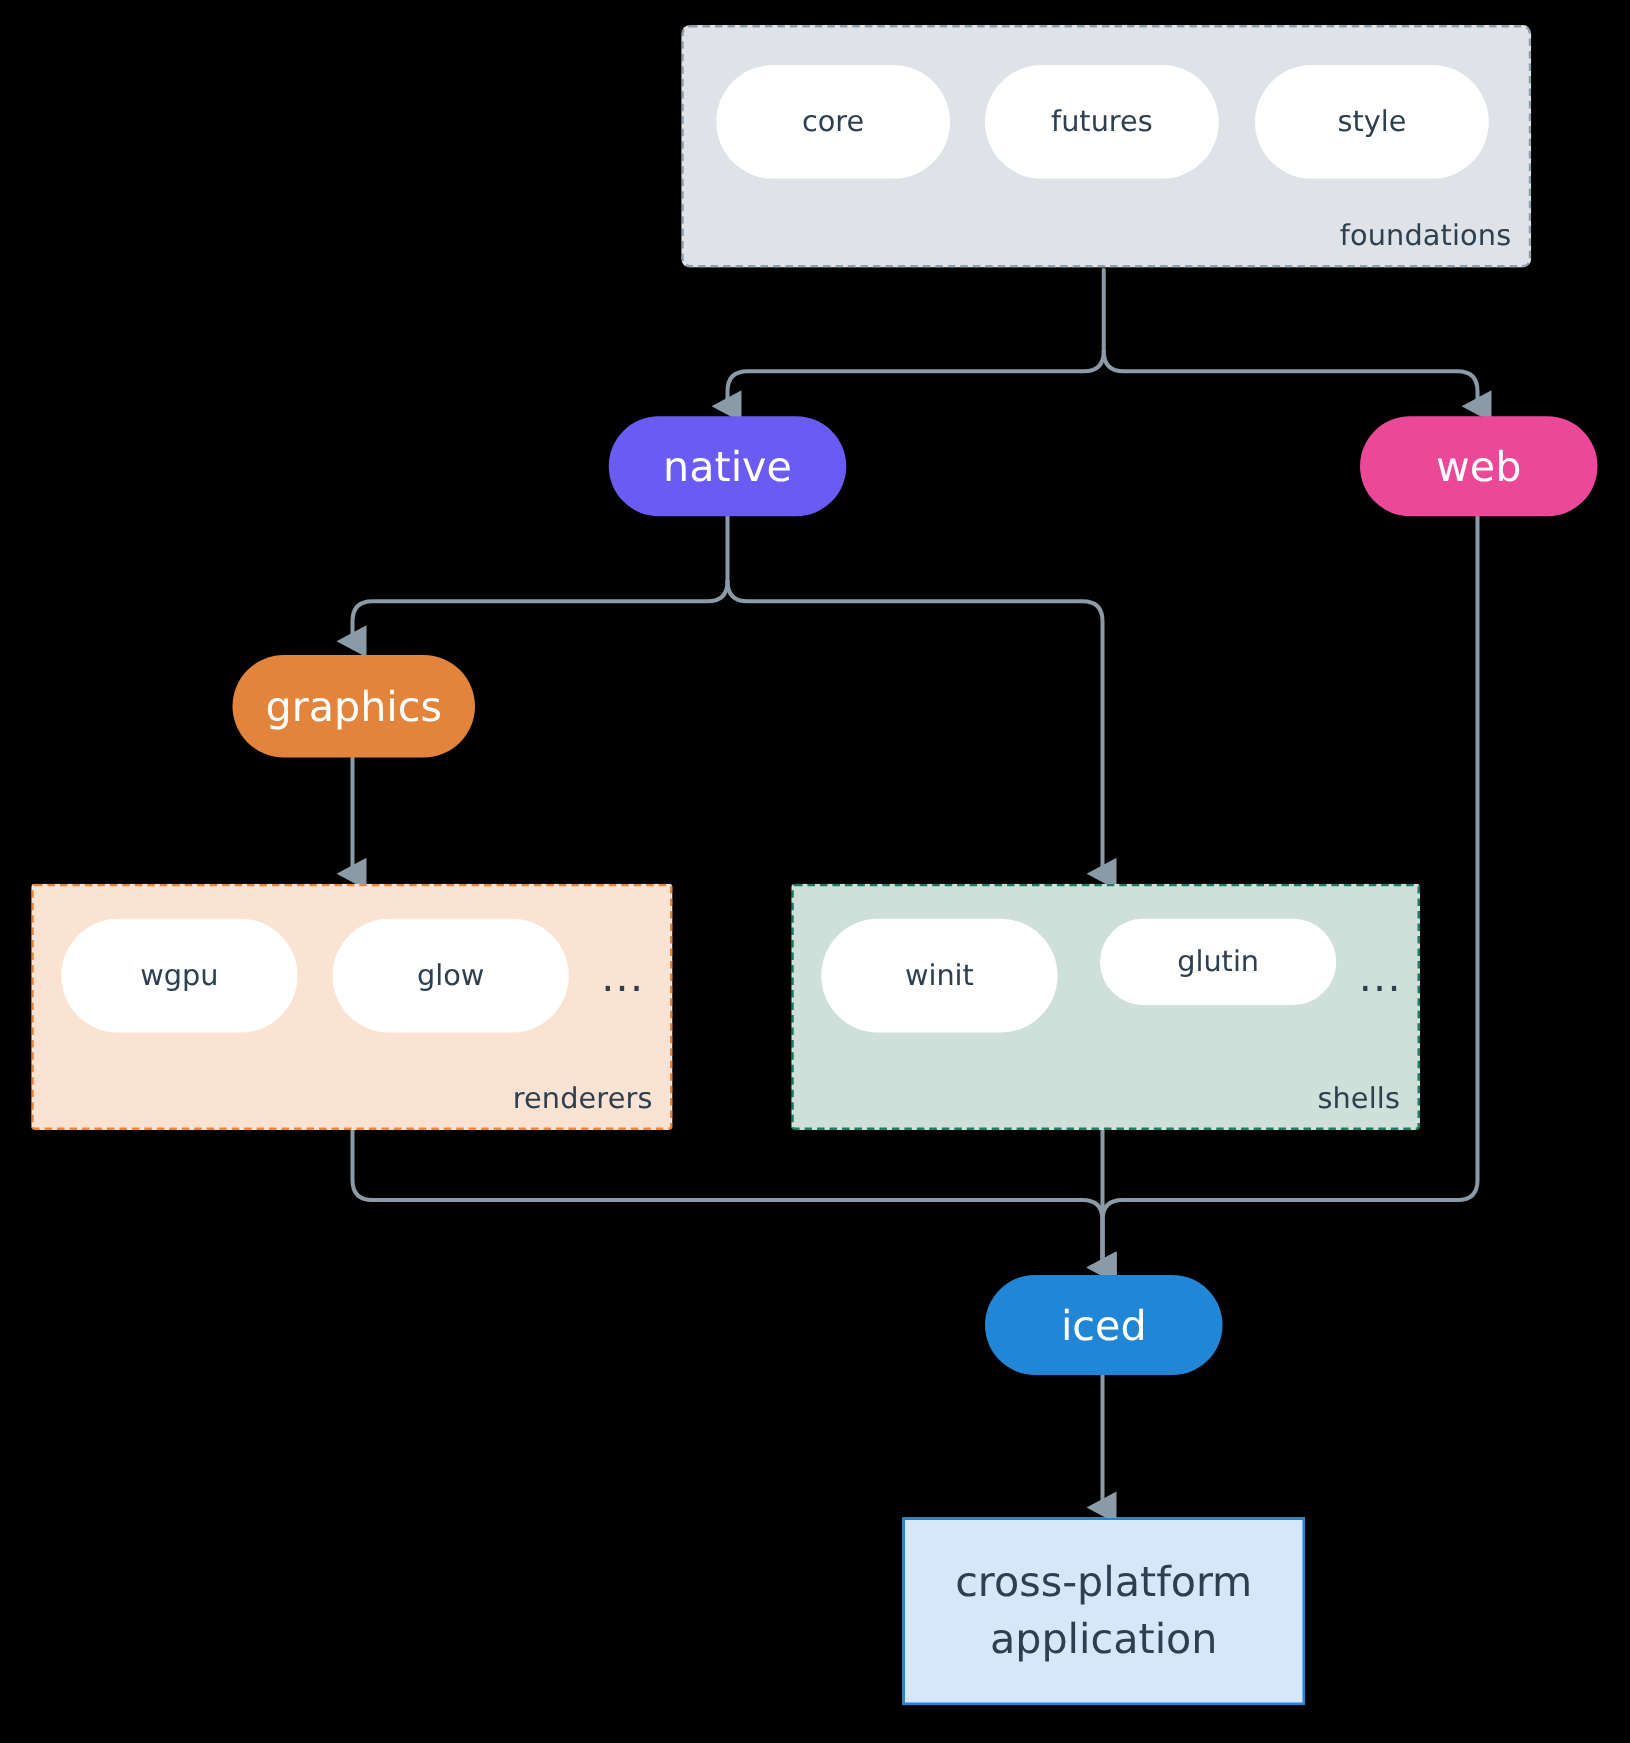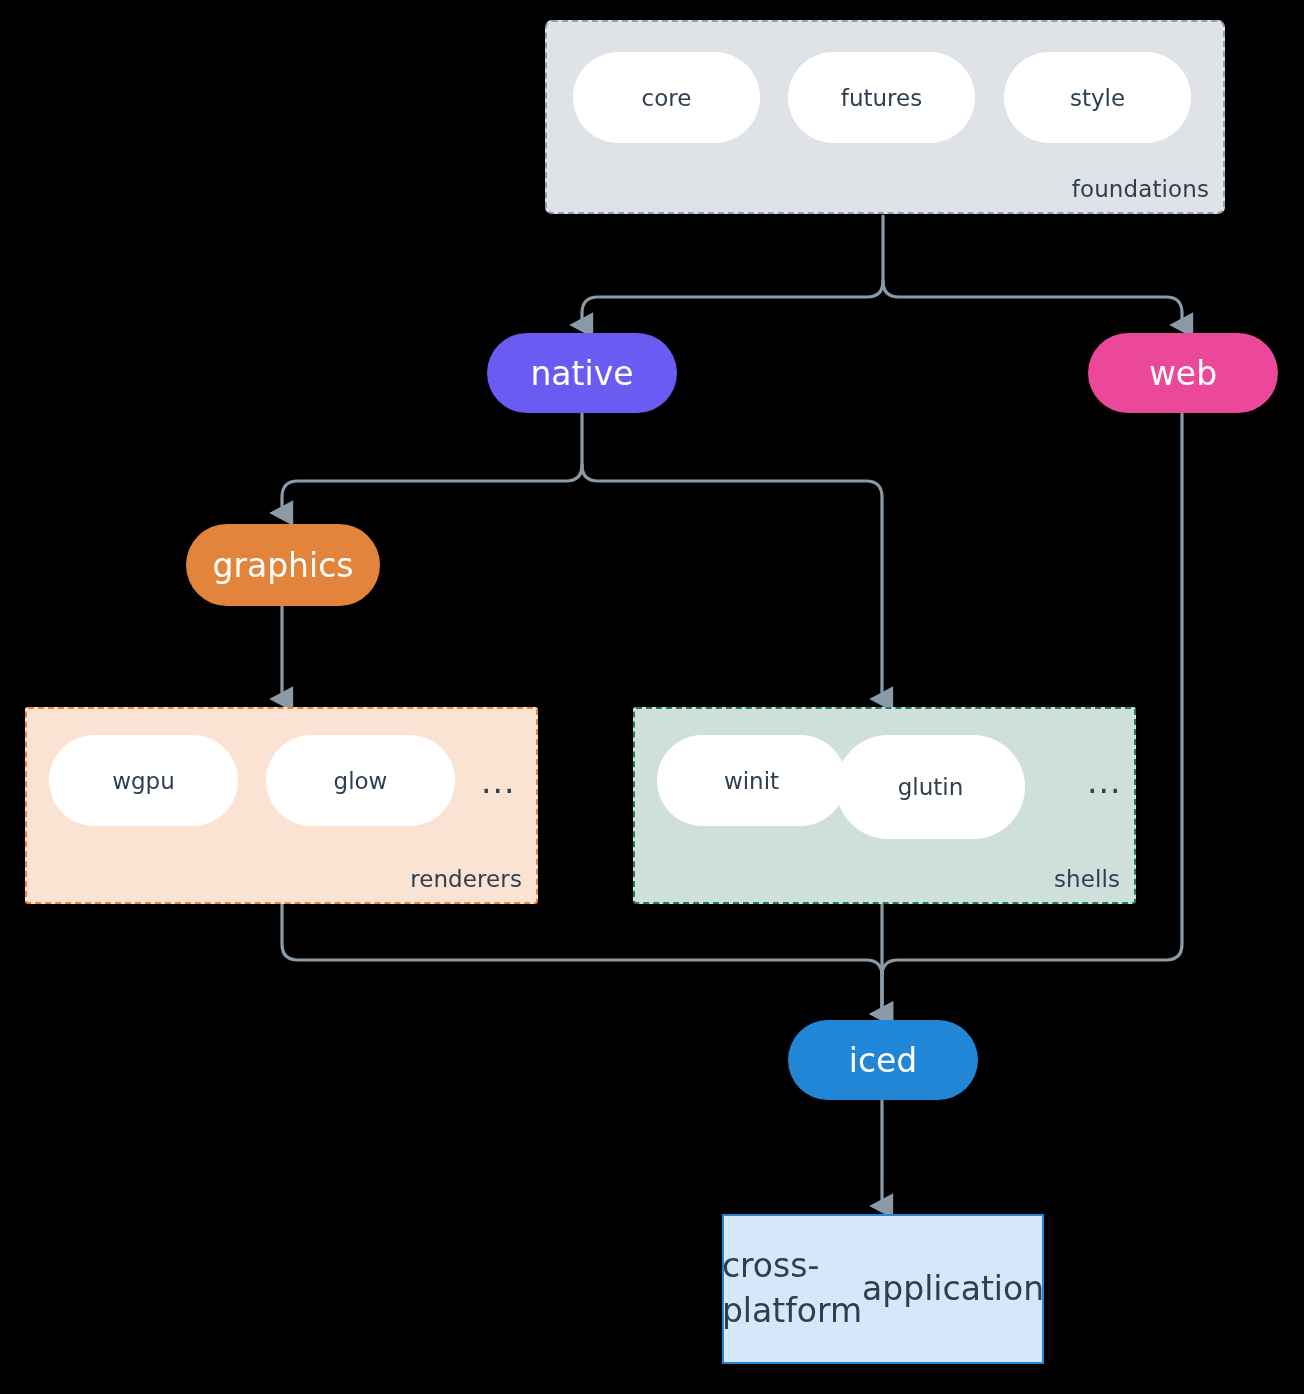--- a/index.html
+++ b/index.html
@@ -90,21 +90,21 @@
   }
 
   
   #node-app {
     position: absolute;
     left: 722px; top: 1214px;
     width: 322px; height: 150px;
     background: #d5e7f8;
     border: 2px solid #2186d6;
     display: flex;
-    flex-direction: row;
+    flex-direction: column;
     align-items: center;
     justify-content: center;
     font-size: 33px;
     color: #2e3f50;
     line-height: 1.35;
     box-sizing: border-box;
   }
 
   .ellipsis {
     position: absolute;
@@ -186,21 +186,21 @@
   <div class="ellipsis" style="left:481px; top:762px;">
     <span>...</span>
   </div>
 
   <div id="cluster-shells" class="cluster">
     <span class="cluster-label">shells</span>
   </div>
   <div class="pill-white" style="left:657px; top:735px; width:189px; height:91px;text-align:right;">
     <span>winit</span>
   </div>
-  <div class="pill-white" style="left:836px; top:735px; width:189px; height:104px;">
+  <div class="pill-white" style="left:880px; top:735px; width:189px; height:69px;">
     <span>glutin</span>
   </div>
   <div class="ellipsis" style="left:1087px; top:762px;">
     <span>...</span>
   </div>
 
   <div class="node-pill" style="left:788px; top:1020px; width:190px; height:80px; background:#2186d6;">
     <span>iced</span>
   </div>
 

